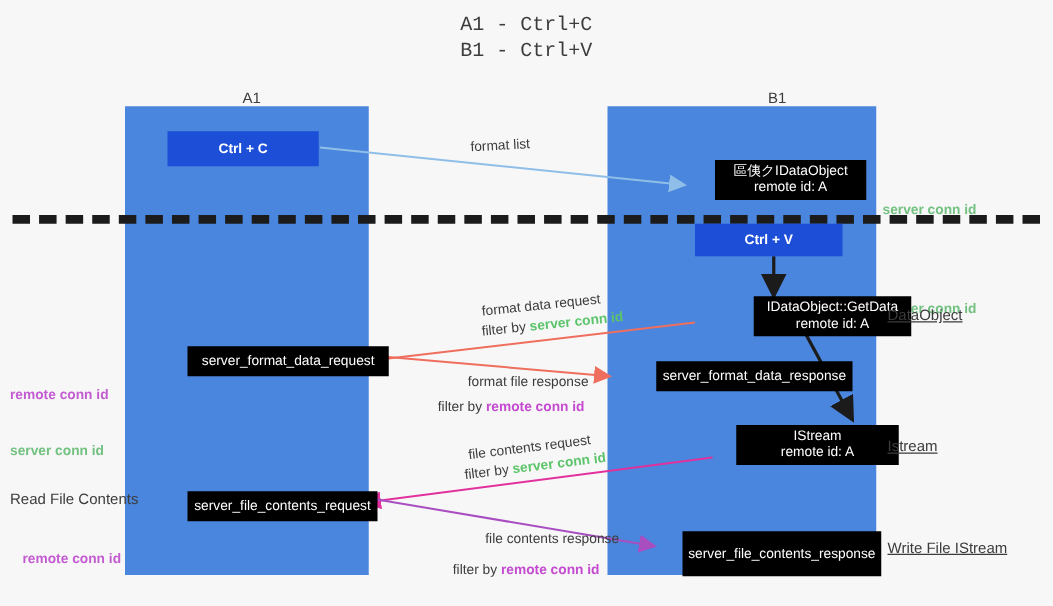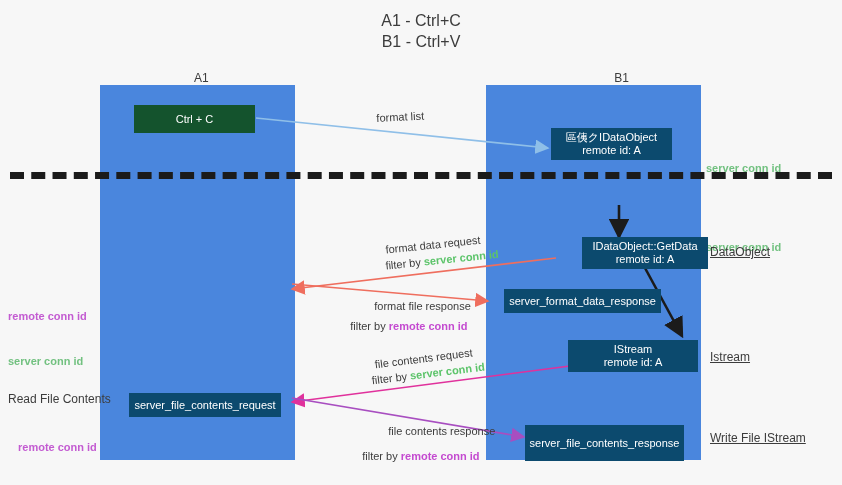--- a/index.html
+++ b/index.html
@@ -16,20 +16,21 @@
     overflow: hidden;
   }
   .title {
     position: absolute;
     left: 0; right: 0;
     text-align: center;
     color: #3c3c3c;
     font-size: 16px;
     line-height: 21px;
     white-space: pre;
+    font-family: Liberation Mono, monospace;
   }
   .col-header {
     position: absolute;
     text-align: center;
     color: #3c3c3c;
     font-size: 12px;
     line-height: 14px;
     white-space: pre;
   }
   .lane {
@@ -47,22 +48,22 @@
     display: flex;
     flex-direction: column;
     align-items: center;
     justify-content: center;
     text-align: center;
     color: #ffffff;
     font-size: 11px;
     line-height: 13px;
     white-space: pre;
   }
-  .node.green { background: #14532d; }
-  .node.orange { background: #0c4a6e; }
+  .node.green { background: #1d4ed8; font-weight: bold; }
+  .node.orange { background: #000000; margin-left: 21px; }
   .side-label {
     position: absolute;
     color: #3c3c3c;
     font-size: 12px;
     line-height: 15px;
     white-space: pre;
     text-decoration: underline;
   }
   .conn-label {
     position: absolute;
@@ -155,20 +156,21 @@
 
   <div class="node green" style="left:134px; top:105px; width:121px; height:28px;">Ctrl + C</div>
 
   <div class="node orange" style="left:551px; top:128px; width:121px; height:32px;">區侇クIDataObject
 remote id: A</div>
 
   <div class="conn-label" style="left:706px; top:131px;">
     <span class="server">server conn id</span>
   </div>
 
+  <div class="node green" style="left:556px; top:179px; width:118px; height:26px;">Ctrl + V</div>
 
   <div class="conn-label" style="left:706px; top:210px;">
     <span class="server">server conn id</span>
   </div>
 
   <div class="node orange" style="left:582px; top:237px; width:126px; height:32px;">IDataObject::GetData
 remote id: A</div>
 
   <div class="side-label" style="left:710px; top:245px;">DataObject</div>
 
@@ -177,20 +179,21 @@
   </div>
   <div class="flow-label" style="left:371px; top:245px; transform:rotate(-6deg); transform-origin:left top;">
     <span>filter by </span><b class="server">server conn id</b>
   </div>
 
   <div class="conn-label" style="left:8px; top:279px;">
     <span class="remote">remote conn id</span>
     <span class="server">server conn id</span>
   </div>
 
+  <div class="node orange" style="left:129px; top:277px; width:161px; height:24px;">server_format_data_request</div>
 
   <div class="flow-label" style="left:362px; top:284px;">
     <span>format file response</span>
   </div>
   <div class="flow-label" style="left:338px; top:304px;">
     <span>filter by </span><b class="remote">remote conn id</b>
   </div>
 
   <div class="node orange" style="left:504px; top:289px; width:157px; height:24px;">server_format_data_response</div>
 

